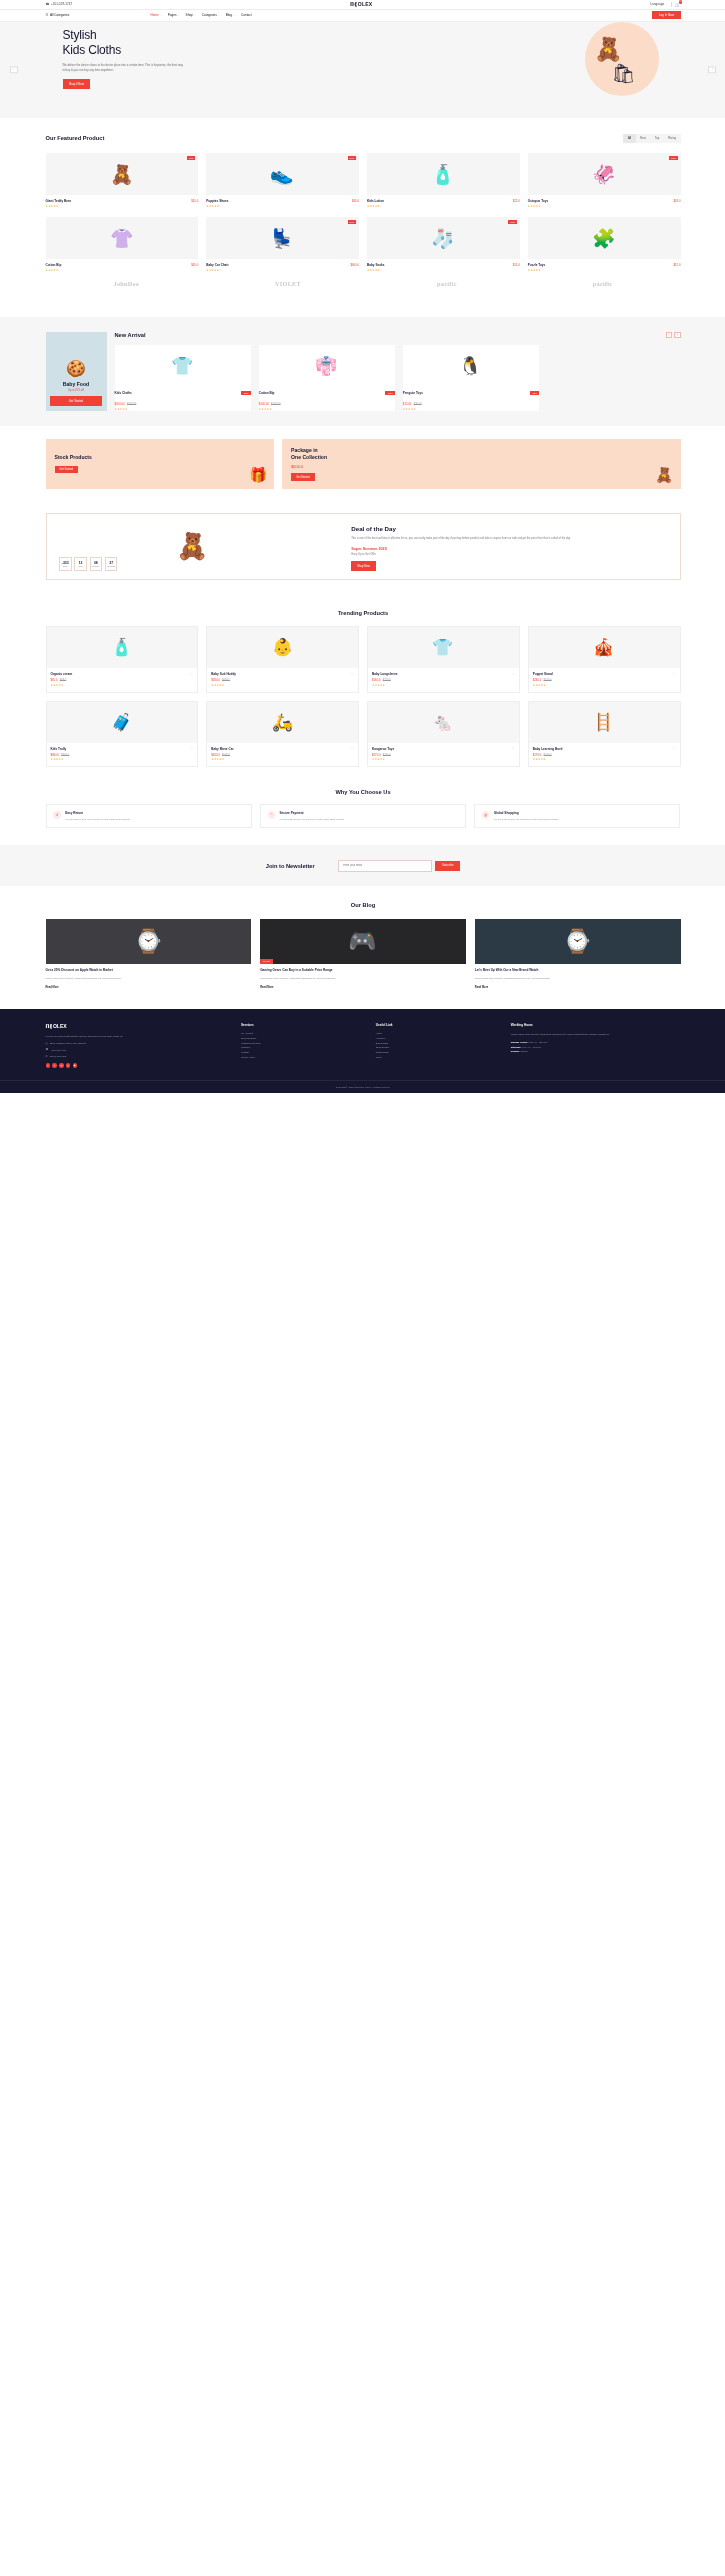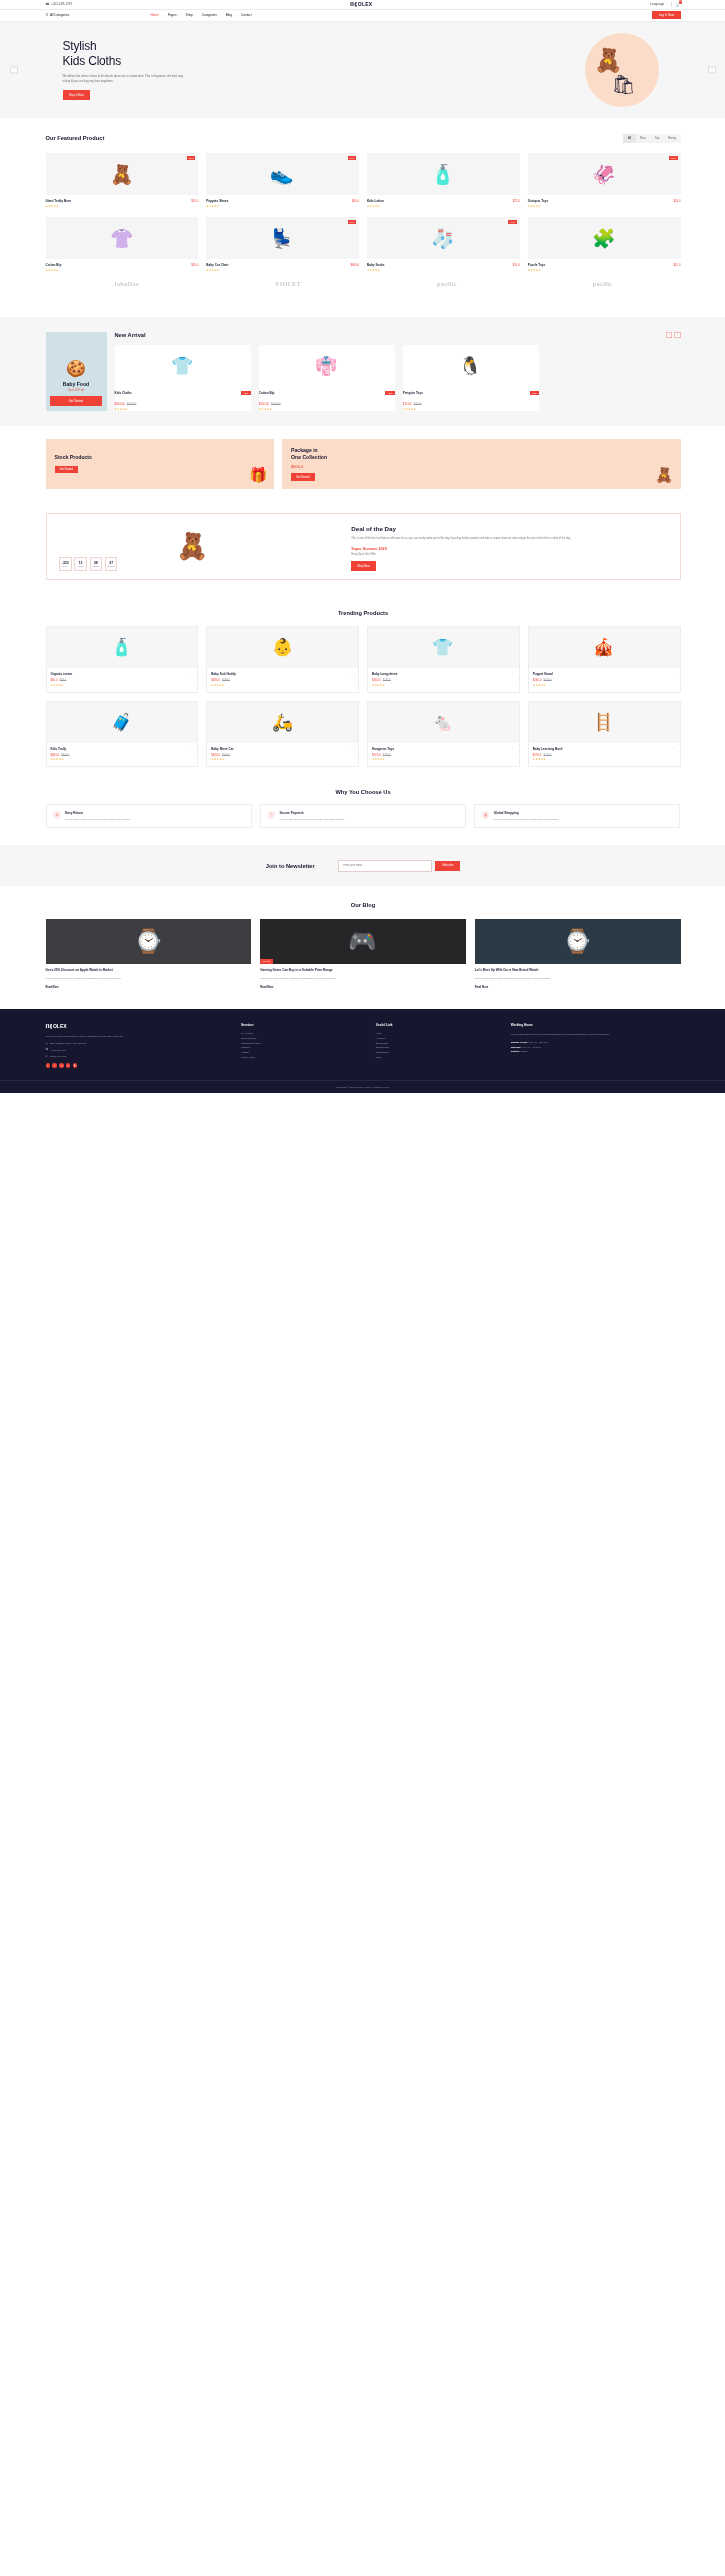--- a/index.html
+++ b/index.html
@@ -20,21 +20,21 @@
   .nav{height:12px;border-bottom:0.6px solid #eee;display:flex;align-items:center}
   .nav .wrap{display:flex;align-items:center;width:635px}
   .allcat{display:flex;align-items:center;gap:1.7px;font-size:3.1px;color:#222;width:105px}
   .menu{display:flex;align-items:center;gap:6.2px;font-size:3.1px;color:#222;flex:1}
   .menu .mi{display:flex;align-items:center;gap:0.9px;cursor:pointer}
   .menu .mi.active{color:#ef4136}
   .caret{font-size:2.3px;opacity:.7}
   .loginbtn{background:#ef4136;color:#fff;font-size:3.1px;padding:2.3px 6.2px;border:0;cursor:pointer}
 
   
-  .hero{background:#f6f6f6;height:96px;position:relative;display:flex;align-items:center;overflow:hidden}
+  .hero{background:#f6f6f6;height:96px;position:relative;display:flex;align-items:flex-start;overflow:hidden}
   .hero .wrap{display:flex;align-items:center;justify-content:space-between}
   .hero-txt{width:170px;padding-left:17px}
   .hero-txt h1{font-size:12px;line-height:1.22;font-weight:400;color:#15152e;letter-spacing:-0.2px}
   .hero-txt p{font-size:2.8px;line-height:1.85;color:#6c6c78;margin-top:5.1px;width:122px}
   .shopbtn{margin-top:6.2px;background:#ef4136;color:#fff;font-size:2.8px;padding:2.8px 6.2px;border:0;cursor:pointer}
   .hero-img{width:96px;height:74px;position:relative}
   .blob{position:absolute;left:0;top:0;width:74px;height:74px;border-radius:50%;background:#fbdcc8}
   .arrow{position:absolute;top:50%;transform:translateY(-50%);width:7.4px;height:7.4px;border:0.6px solid #ddd;background:#fff;display:flex;align-items:center;justify-content:center;font-size:2.8px;color:#999;cursor:pointer}
   .arrow.l{left:10.2px}.arrow.r{right:10.2px}
 

